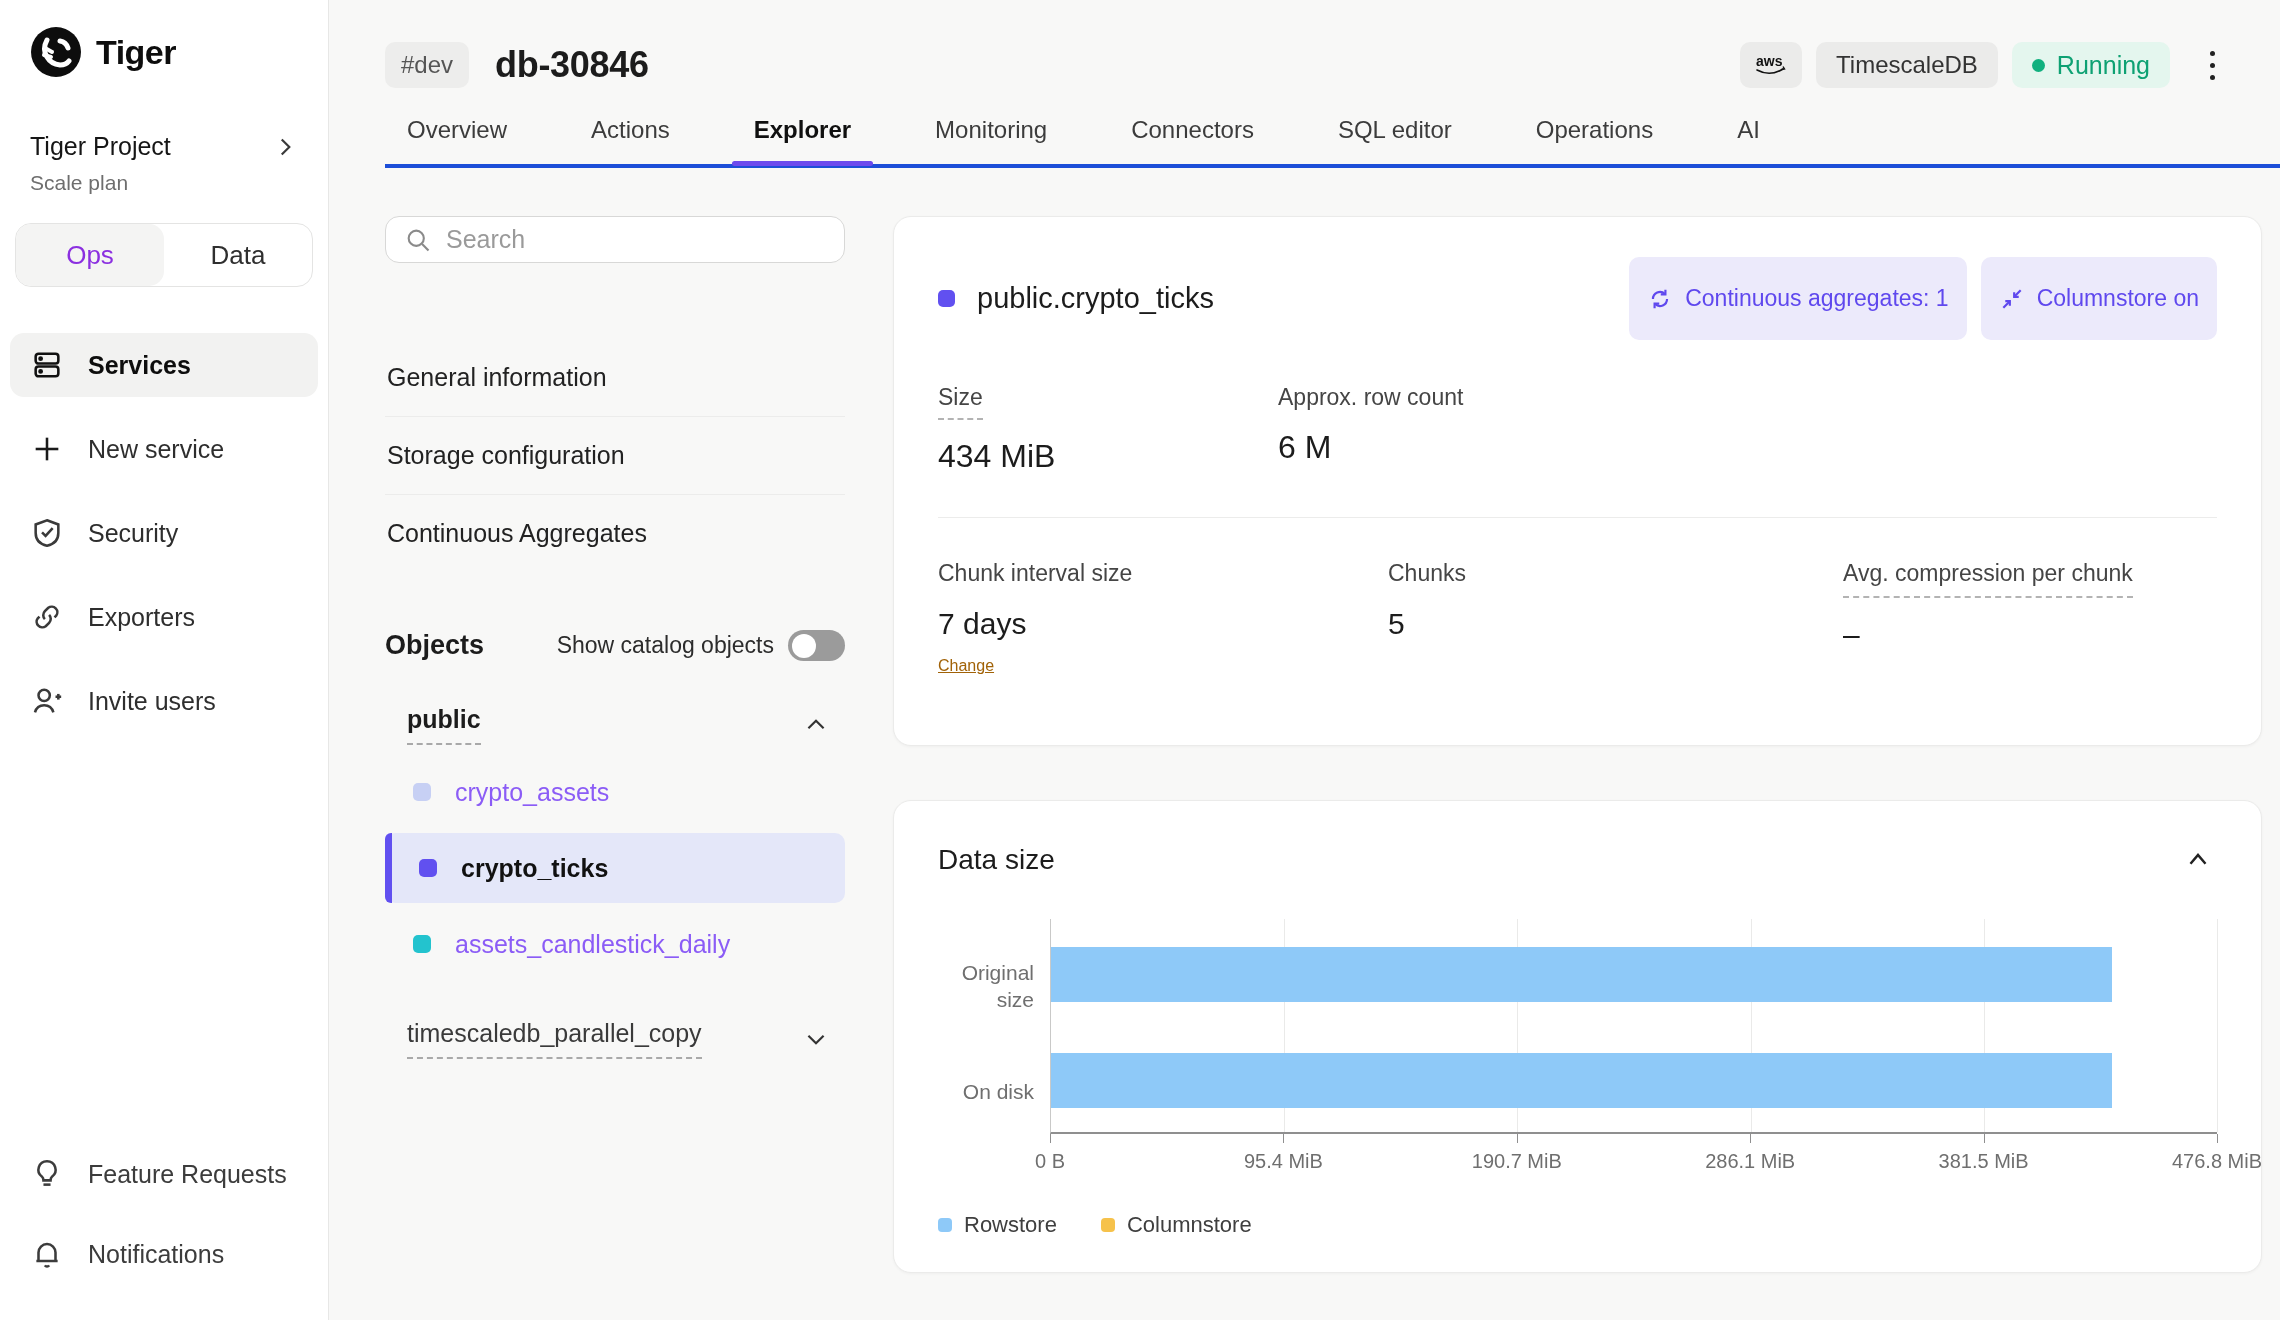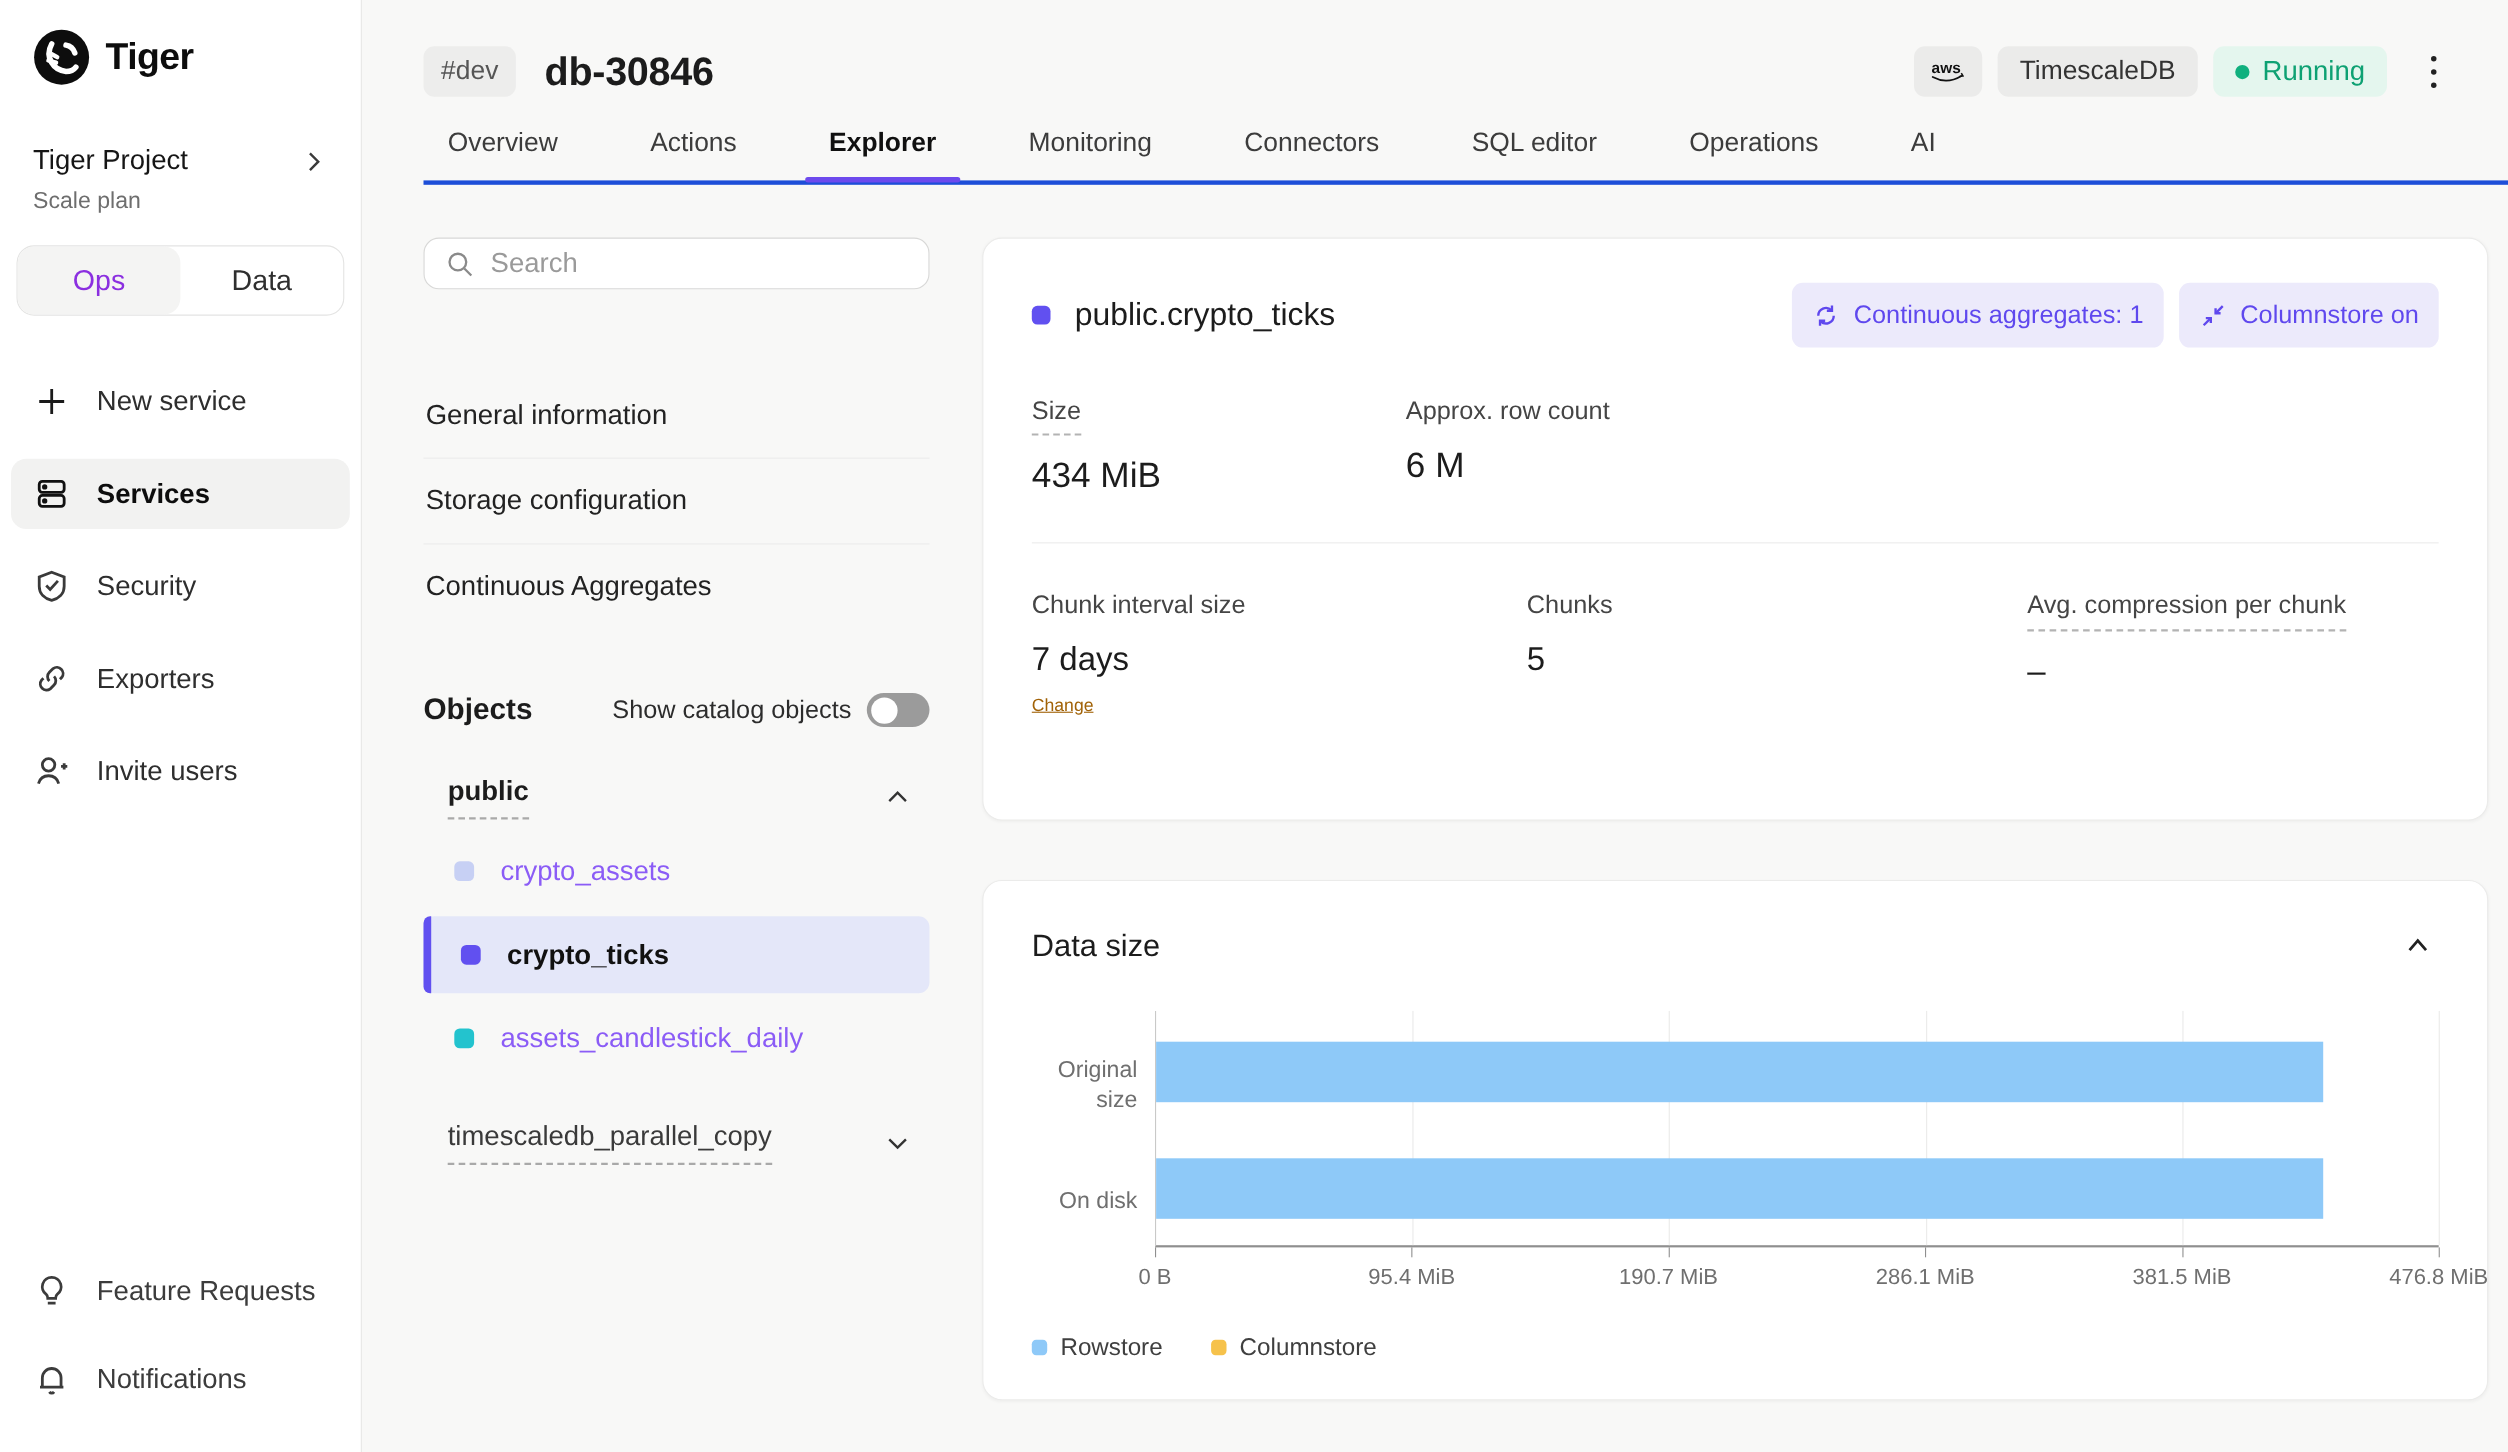--- a/index.html
+++ b/index.html
@@ -69,21 +69,21 @@
   .collapsed-schema{margin-top:40px;display:flex;align-items:center;justify-content:space-between;padding:0 16px 0 22px;cursor:pointer;}
   .collapsed-schema .name{font-size:25px;color:#3a3a3a;border-bottom:2px dashed #a9a9a9;padding-bottom:9px;}
 
   
   .cards{flex:1;display:flex;flex-direction:column;gap:54px;}
   .card{background:#fff;border:1px solid #ebebea;border-radius:18px;box-shadow:0 1px 3px rgba(0,0,0,.04);padding:40px 44px;}
   .card-title-row{display:flex;align-items:center;}
   .table-sq{width:17px;height:17px;border-radius:5px;background:#6150f0;margin-right:22px;flex:none;}
   .card-title{font-size:29px;font-weight:400;}
   .badges{margin-left:auto;display:flex;gap:14px;}
-  .pbadge{display:flex;align-items:center;gap:12px;background:#eceafb;color:#5f48ee;font-size:23px;border-radius:10px;padding:16px 18px;cursor:pointer;}
+  .pbadge{display:flex;align-items:center;gap:12px;background:#eceafb;color:#5f48ee;font-size:23px;border-radius:10px;padding:28px 18px;cursor:pointer;}
   .stats-row{display:flex;margin-top:44px;}
   .stat{width:340px;}
   .stat .lbl{font-size:23px;color:#454545;}
   .stat .lbl .dashed{border-bottom:2px dashed #b3b3b3;padding-bottom:7px;display:inline-block;}
   .stat .val{margin-top:18px;font-size:32px;color:#1c1c1c;}
   .divider{height:1px;background:#ececeb;margin-top:42px;}
   .chunk-heading{margin-top:40px;font-size:28px;font-weight:700;}
   .chunk-grid{display:grid;grid-template-columns:450px 455px 1fr;margin-top:42px;}
   .chunk-stat .lbl{font-size:23px;color:#454545;}
   .chunk-stat .lbl .dashed{border-bottom:2px dashed #b3b3b3;padding-bottom:9px;display:inline-block;}
@@ -134,39 +134,39 @@
     </div>
     <div class="plan">Scale plan</div>
   </div>
 
   <div class="mode-toggle">
     <div class="seg active">Ops</div>
     <div class="seg">Data</div>
   </div>
 
   <div class="side-nav">
-    <div class="nav-item">
-      <span class="ic">
-        <svg width="34" height="34" viewBox="0 0 24 24" fill="none" stroke="#1a1a1a" stroke-width="1.8">
-            <line x1="12" y1="4" x2="12" y2="20"></line>
-            <line x1="4" y1="12" x2="20" y2="12"></line>
-          </svg>
-      </span>
-      <span>New service</span>
-    </div>
     <div class="nav-item active">
       <span class="ic">
         <svg width="34" height="34" viewBox="0 0 24 24" fill="none" stroke="#111" stroke-width="1.8">
             <rect x="4" y="4" width="16" height="7" rx="2"></rect>
             <rect x="4" y="13" width="16" height="7" rx="2"></rect>
             <circle cx="7.5" cy="7.5" r="0.8" fill="#111"></circle>
             <circle cx="7.5" cy="16.5" r="0.8" fill="#111"></circle>
           </svg>
       </span>
       <span>Services</span>
+    </div>
+    <div class="nav-item">
+      <span class="ic">
+        <svg width="34" height="34" viewBox="0 0 24 24" fill="none" stroke="#1a1a1a" stroke-width="1.8">
+            <line x1="12" y1="4" x2="12" y2="20"></line>
+            <line x1="4" y1="12" x2="20" y2="12"></line>
+          </svg>
+      </span>
+      <span>New service</span>
     </div>
     <div class="nav-item">
       <span class="ic">
         <svg width="34" height="34" viewBox="0 0 24 24" fill="none" stroke="#3a3a3a" stroke-width="1.8">
             <path d="M12 3l8 3v6c0 5-3.5 8-8 9-4.5-1-8-4-8-9V6z"></path>
             <polyline points="8.5,11.5 11,14 16,8.5"></polyline>
           </svg>
       </span>
       <span>Security</span>
     </div>

